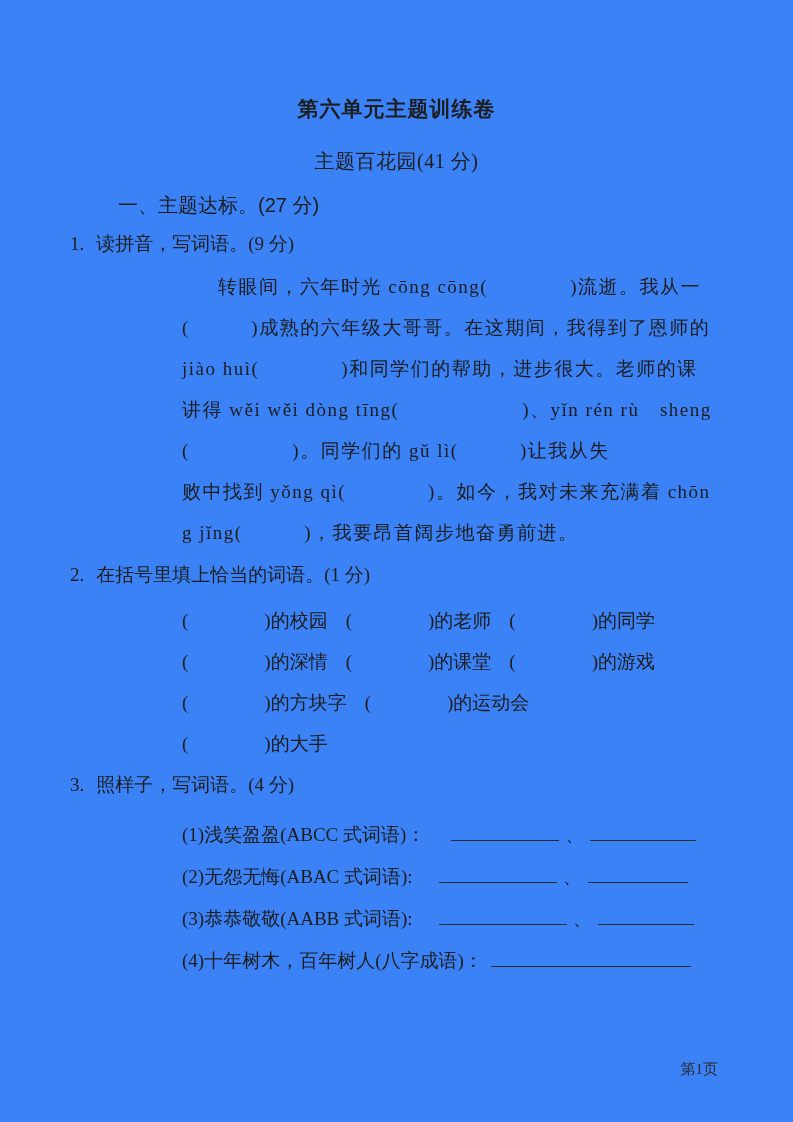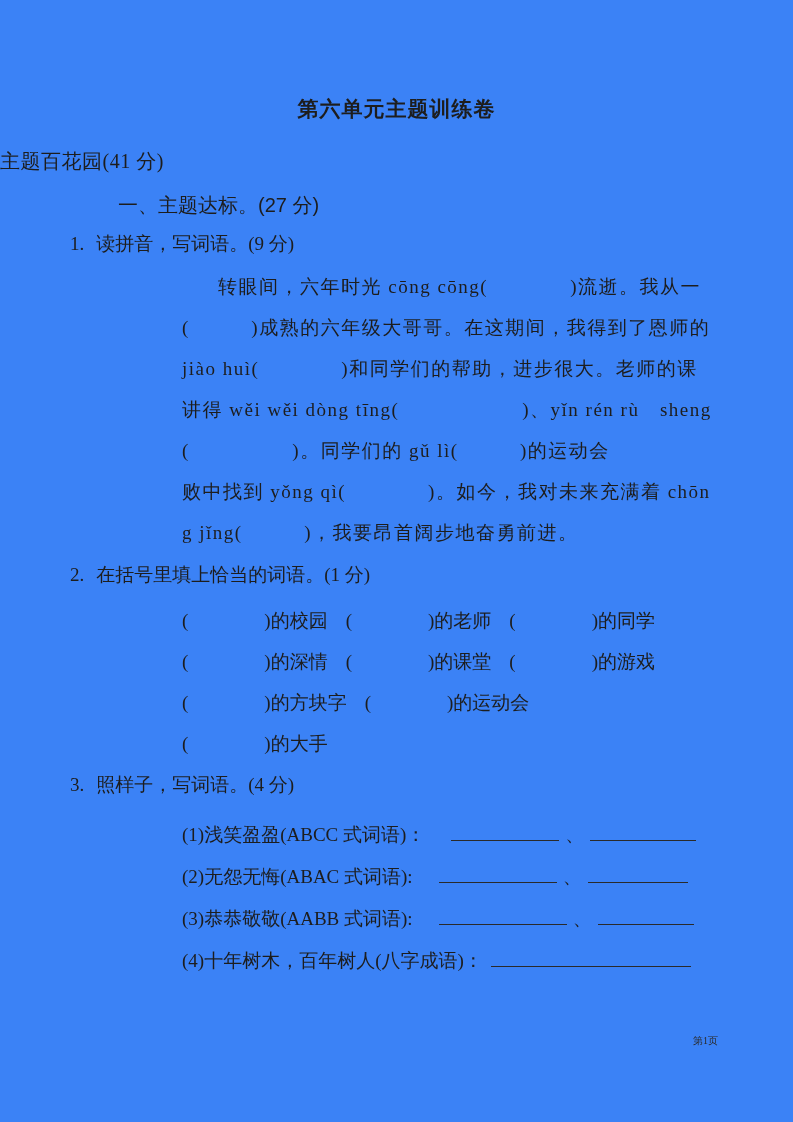--- a/index.html
+++ b/index.html
@@ -18,21 +18,21 @@
     padding-top: 96px;
     text-align: center;
     font-family: "Liberation Sans", sans-serif;
     font-size: 21px;
     line-height: 26px;
     font-weight: bold;
     letter-spacing: 1px;
   }
   .subtitle {
     margin-top: 26px;
-    text-align: left;
+    text-align: center;
     font-size: 20px;
     line-height: 26px;
     letter-spacing: 0.5px;
   }
   .sec-heading {
     margin: 18px 0 0 118px;
     font-family: "Liberation Sans", sans-serif;
     font-size: 20px;
     line-height: 26px;
     font-weight: normal;
@@ -76,23 +76,23 @@
   .blank.w-a { width: 108px; }
   .blank.w-b { width: 106px; }
   .blank.w-c { width: 118px; }
   .blank.w-d { width: 100px; }
   .blank.w-e { width: 128px; }
   .blank.w-f { width: 96px; }
   .blank.w-g { width: 200px; margin-left: 8px; }
   .sep { margin: 0 6px; }
   .footer {
     position: absolute;
-    top: 1034px;
+    top: 1060px;
     right: 75px;
-    font-size: 10px;
+    font-size: 15px;
     color: #2a2a2a;
   }
 </style>
 </head>
 <body>
 
 <div class="page">
 
   <h1 class="title">第六单元主题训练卷</h1>
   <div class="subtitle">主题百花园(41 分)</div>
@@ -101,21 +101,21 @@
 
   <div>
     <div class="q-head q1-head">
       <span class="q-num">1.</span><span>读拼音，写词语。(9 分)</span>
     </div>
     <div class="para">
       <div class="pline first">转眼间，六年时光 cōng cōng(　　　　)流逝。我从一</div>
       <div class="pline">(　　　)成熟的六年级大哥哥。在这期间，我得到了恩师的</div>
       <div class="pline">jiào huì(　　　　)和同学们的帮助，进步很大。老师的课</div>
       <div class="pline">讲得 wěi wěi dòng tīng(　　　　　　)、yǐn rén rù　sheng</div>
-      <div class="pline">(　　　　　)。同学们的 gǔ lì(　　　)的运动会</div>
+      <div class="pline">(　　　　　)。同学们的 gǔ lì(　　　)让我从失</div>
       <div class="pline">败中找到 yǒng qì(　　　　)。如今，我对未来充满着 chōn</div>
       <div class="pline">g jǐng(　　　)，我要昂首阔步地奋勇前进。</div>
     </div>
   </div>
 
   <div>
     <div class="q-head q2-head">
       <span class="q-num">2.</span><span>在括号里填上恰当的词语。(1 分)</span>
     </div>
     <div class="fill-rows">

